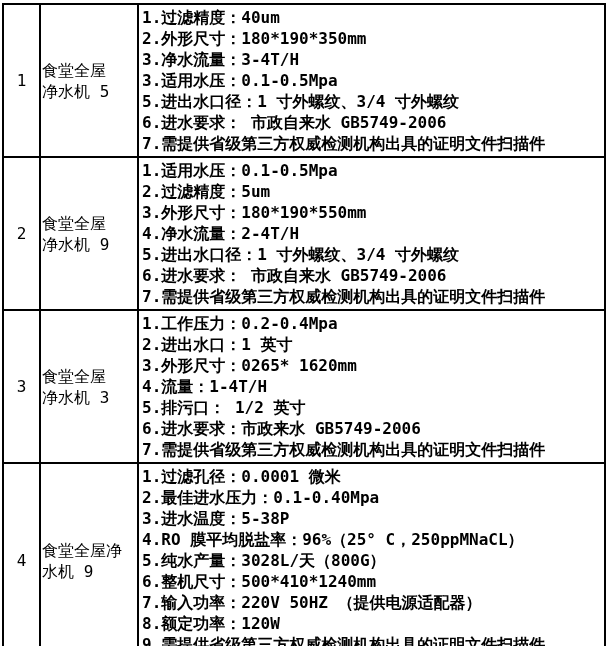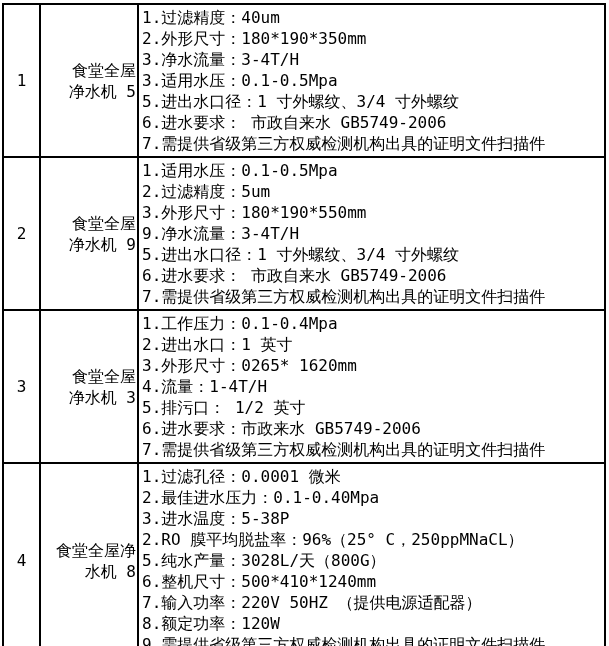--- a/index.html
+++ b/index.html
@@ -31,31 +31,32 @@
   }
   col.c-no   { width: 37px; }
   col.c-name { width: 98px; }
   col.c-spec { width: 467px; }
   td.no-cell {
     text-align: center;
     vertical-align: middle;
     padding: 0;
   }
   td.name-cell {
-    text-align: right;
+    text-align: left;
     vertical-align: middle;
     padding: 12px 1px;
   }
   td.spec-cell {
     vertical-align: top;
     padding: 2px 2px 2px 3px;
   }
   .spec-line {
     white-space: pre;
     height: 21px;
+    font-weight: bold;
   }
   .name-line {
     white-space: pre;
   }
   tr.r-7 { height: 146px; }
   tr.r-7b { height: 147px; }
   tr.r-9 { height: 189px; }
 </style>
 </head>
 <body>
@@ -90,57 +91,57 @@
         <span>2</span>
       </td>
       <td class="name-cell">
         <div class="name-line">食堂全屋</div>
         <div class="name-line">净水机 9</div>
       </td>
       <td class="spec-cell">
         <div class="spec-line">1.适用水压：0.1-0.5Mpa</div>
         <div class="spec-line">2.过滤精度：5um</div>
         <div class="spec-line">3.外形尺寸：180*190*550mm</div>
-        <div class="spec-line">9.净水流量：3-4T/H</div>
+        <div class="spec-line">4.净水流量：2-4T/H</div>
         <div class="spec-line">5.进出水口径：1 寸外螺纹、3/4 寸外螺纹</div>
         <div class="spec-line">6.进水要求： 市政自来水 GB5749-2006</div>
         <div class="spec-line">7.需提供省级第三方权威检测机构出具的证明文件扫描件</div>
       </td>
     </tr>
     <tr class="r-7b">
       <td class="no-cell">
         <span>3</span>
       </td>
       <td class="name-cell">
         <div class="name-line">食堂全屋</div>
         <div class="name-line">净水机 3</div>
       </td>
       <td class="spec-cell">
-        <div class="spec-line">1.工作压力：0.1-0.4Mpa</div>
+        <div class="spec-line">1.工作压力：0.2-0.4Mpa</div>
         <div class="spec-line">2.进出水口：1 英寸</div>
         <div class="spec-line">3.外形尺寸：0265* 1620mm</div>
         <div class="spec-line">4.流量：1-4T/H</div>
         <div class="spec-line">5.排污口： 1/2 英寸</div>
         <div class="spec-line">6.进水要求：市政来水 GB5749-2006</div>
         <div class="spec-line">7.需提供省级第三方权威检测机构出具的证明文件扫描件</div>
       </td>
     </tr>
     <tr class="r-9">
       <td class="no-cell">
         <span>4</span>
       </td>
       <td class="name-cell">
         <div class="name-line">食堂全屋净</div>
-        <div class="name-line">水机 8</div>
+        <div class="name-line">水机 9</div>
       </td>
       <td class="spec-cell">
         <div class="spec-line">1.过滤孔径：0.0001 微米</div>
         <div class="spec-line">2.最佳进水压力：0.1-0.40Mpa</div>
         <div class="spec-line">3.进水温度：5-38P</div>
-        <div class="spec-line">2.RO 膜平均脱盐率：96%（25° C，250ppMNaCL）</div>
+        <div class="spec-line">4.RO 膜平均脱盐率：96%（25° C，250ppMNaCL）</div>
         <div class="spec-line">5.纯水产量：3028L/天（800G）</div>
         <div class="spec-line">6.整机尺寸：500*410*1240mm</div>
         <div class="spec-line">7.输入功率：220V 50HZ （提供电源适配器）</div>
         <div class="spec-line">8.额定功率：120W</div>
         <div class="spec-line">9.需提供省级第三方权威检测机构出具的证明文件扫描件</div>
       </td>
     </tr>
   </tbody>
 </table>
 

